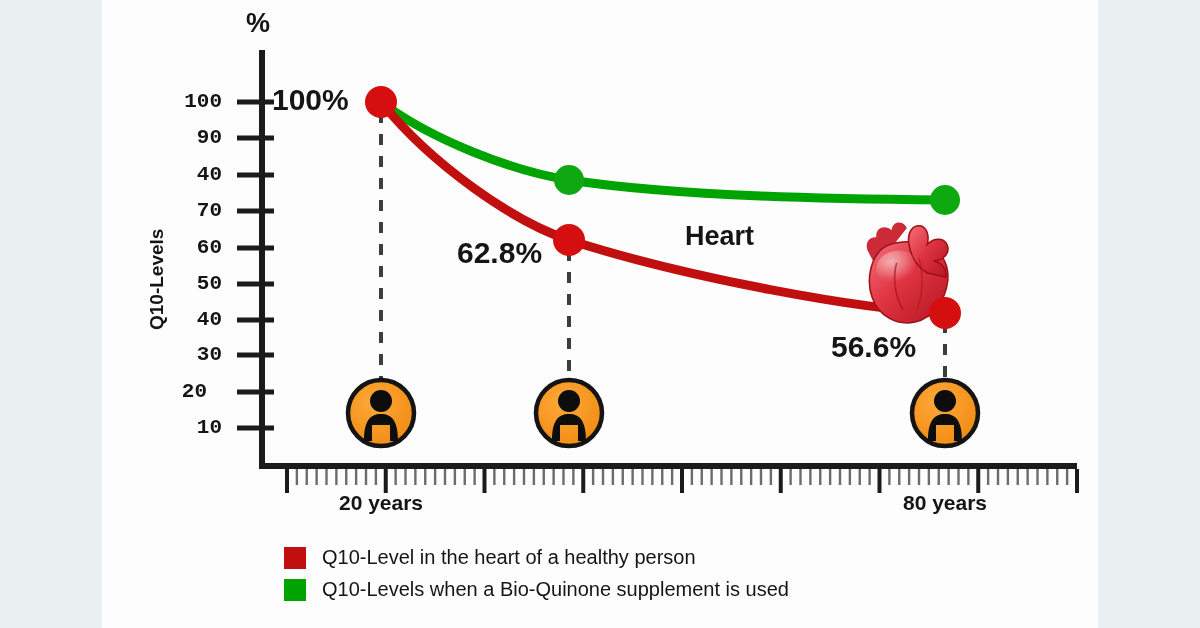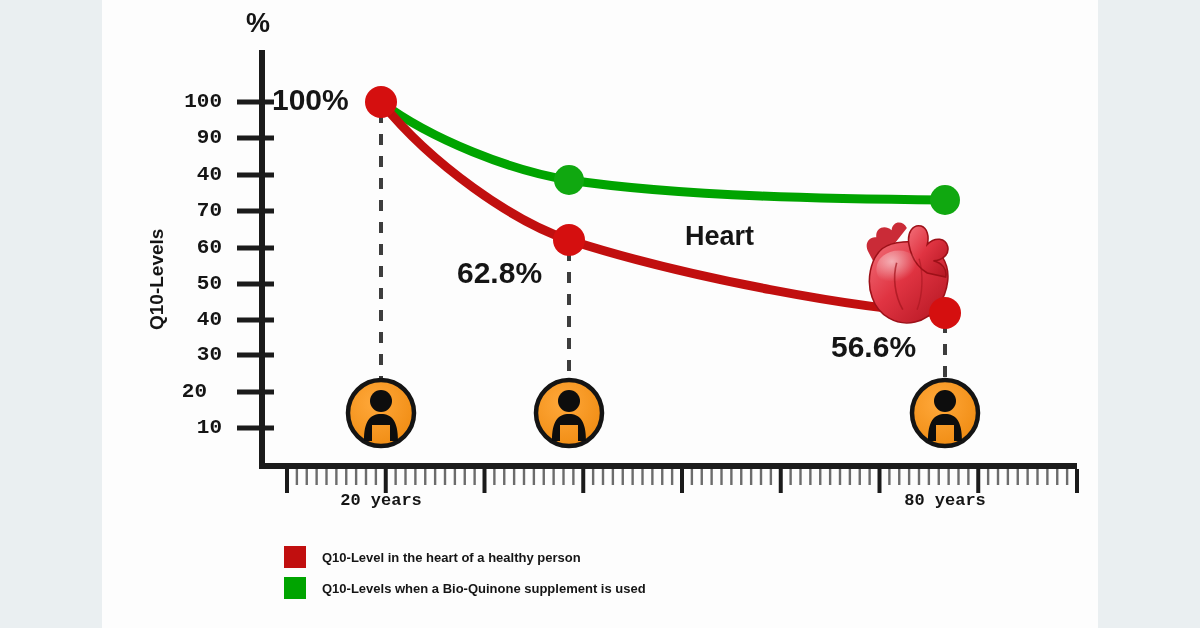--- a/index.html
+++ b/index.html
@@ -14,32 +14,32 @@
   #band-right{left:1098px;width:102px;}
   #canvas{
     position:absolute;left:102px;top:0;width:996px;height:628px;
     background:#fdfdfd;
   }
   #figure{position:absolute;left:0;top:0;width:996px;height:628px;}
   svg.layer{position:absolute;left:0;top:0;width:996px;height:628px;overflow:visible;}
 
   .txt{position:absolute;color:#151515;font-weight:bold;white-space:nowrap;}
   .ytick-label{font-size:21px;text-align:right;width:58px;font-family:Liberation Mono, monospace;}
-  .xtick-label{font-size:17px;text-align:center;font-family:Liberation Mono, monospace;}
+  .xtick-label{font-size:21px;text-align:center;}
   .pct-symbol{font-size:27px;}
   .axis-title{
     font-size:19px;transform:rotate(-90deg);transform-origin:left top;
   }
   .pt-label{font-size:30px;}
   .heart-label{font-size:27px;}
 
   .legend{position:absolute;left:0;top:0;}
   .legend-row{display:flex;align-items:center;margin-bottom:9px;}
   .swatch{width:22px;height:22px;margin-right:16px;flex:none;}
-  .legend-text{font-size:13px;font-weight:bold;color:#151515;white-space:nowrap;}
+  .legend-text{font-size:20px;font-weight:normal;color:#151515;white-space:nowrap;}
 </style>
 </head>
 <body>
 
 <div id="page">
 
   <div class="side-band" id="band-left"></div>
   <div class="side-band" id="band-right"></div>
 
   <div id="canvas">
@@ -222,21 +222,21 @@
       <div class="txt ytick-label" style="left:62px;top:272px;">50</div>
       <div class="txt ytick-label" style="left:62px;top:308px;">40</div>
       <div class="txt ytick-label" style="left:62px;top:343px;">30</div>
       <div class="txt ytick-label" style="left:47px;top:380px;">20</div>
       <div class="txt ytick-label" style="left:62px;top:416px;">10</div>
 
       <div class="txt xtick-label" style="left:209px;top:491px;width:140px;">20 years</div>
       <div class="txt xtick-label" style="left:773px;top:491px;width:140px;">80 years</div>
 
       <div class="txt pt-label" style="left:170px;top:83px;">100%</div>
-      <div class="txt pt-label" style="left:355px;top:256px;">62.8%</div>
+      <div class="txt pt-label" style="left:355px;top:236px;">62.8%</div>
       <div class="txt pt-label" style="left:729px;top:330px;">56.6%</div>
 
       <div class="txt heart-label" style="left:583px;top:221px;">Heart</div>
 
       <div class="legend" style="left:182px;top:546px;">
         <div class="legend-row">
           <span class="swatch" style="background: rgb(193, 15, 15);"></span>
           <span class="legend-text">Q10-Level in the heart of a healthy person</span>
         </div>
         <div class="legend-row">

